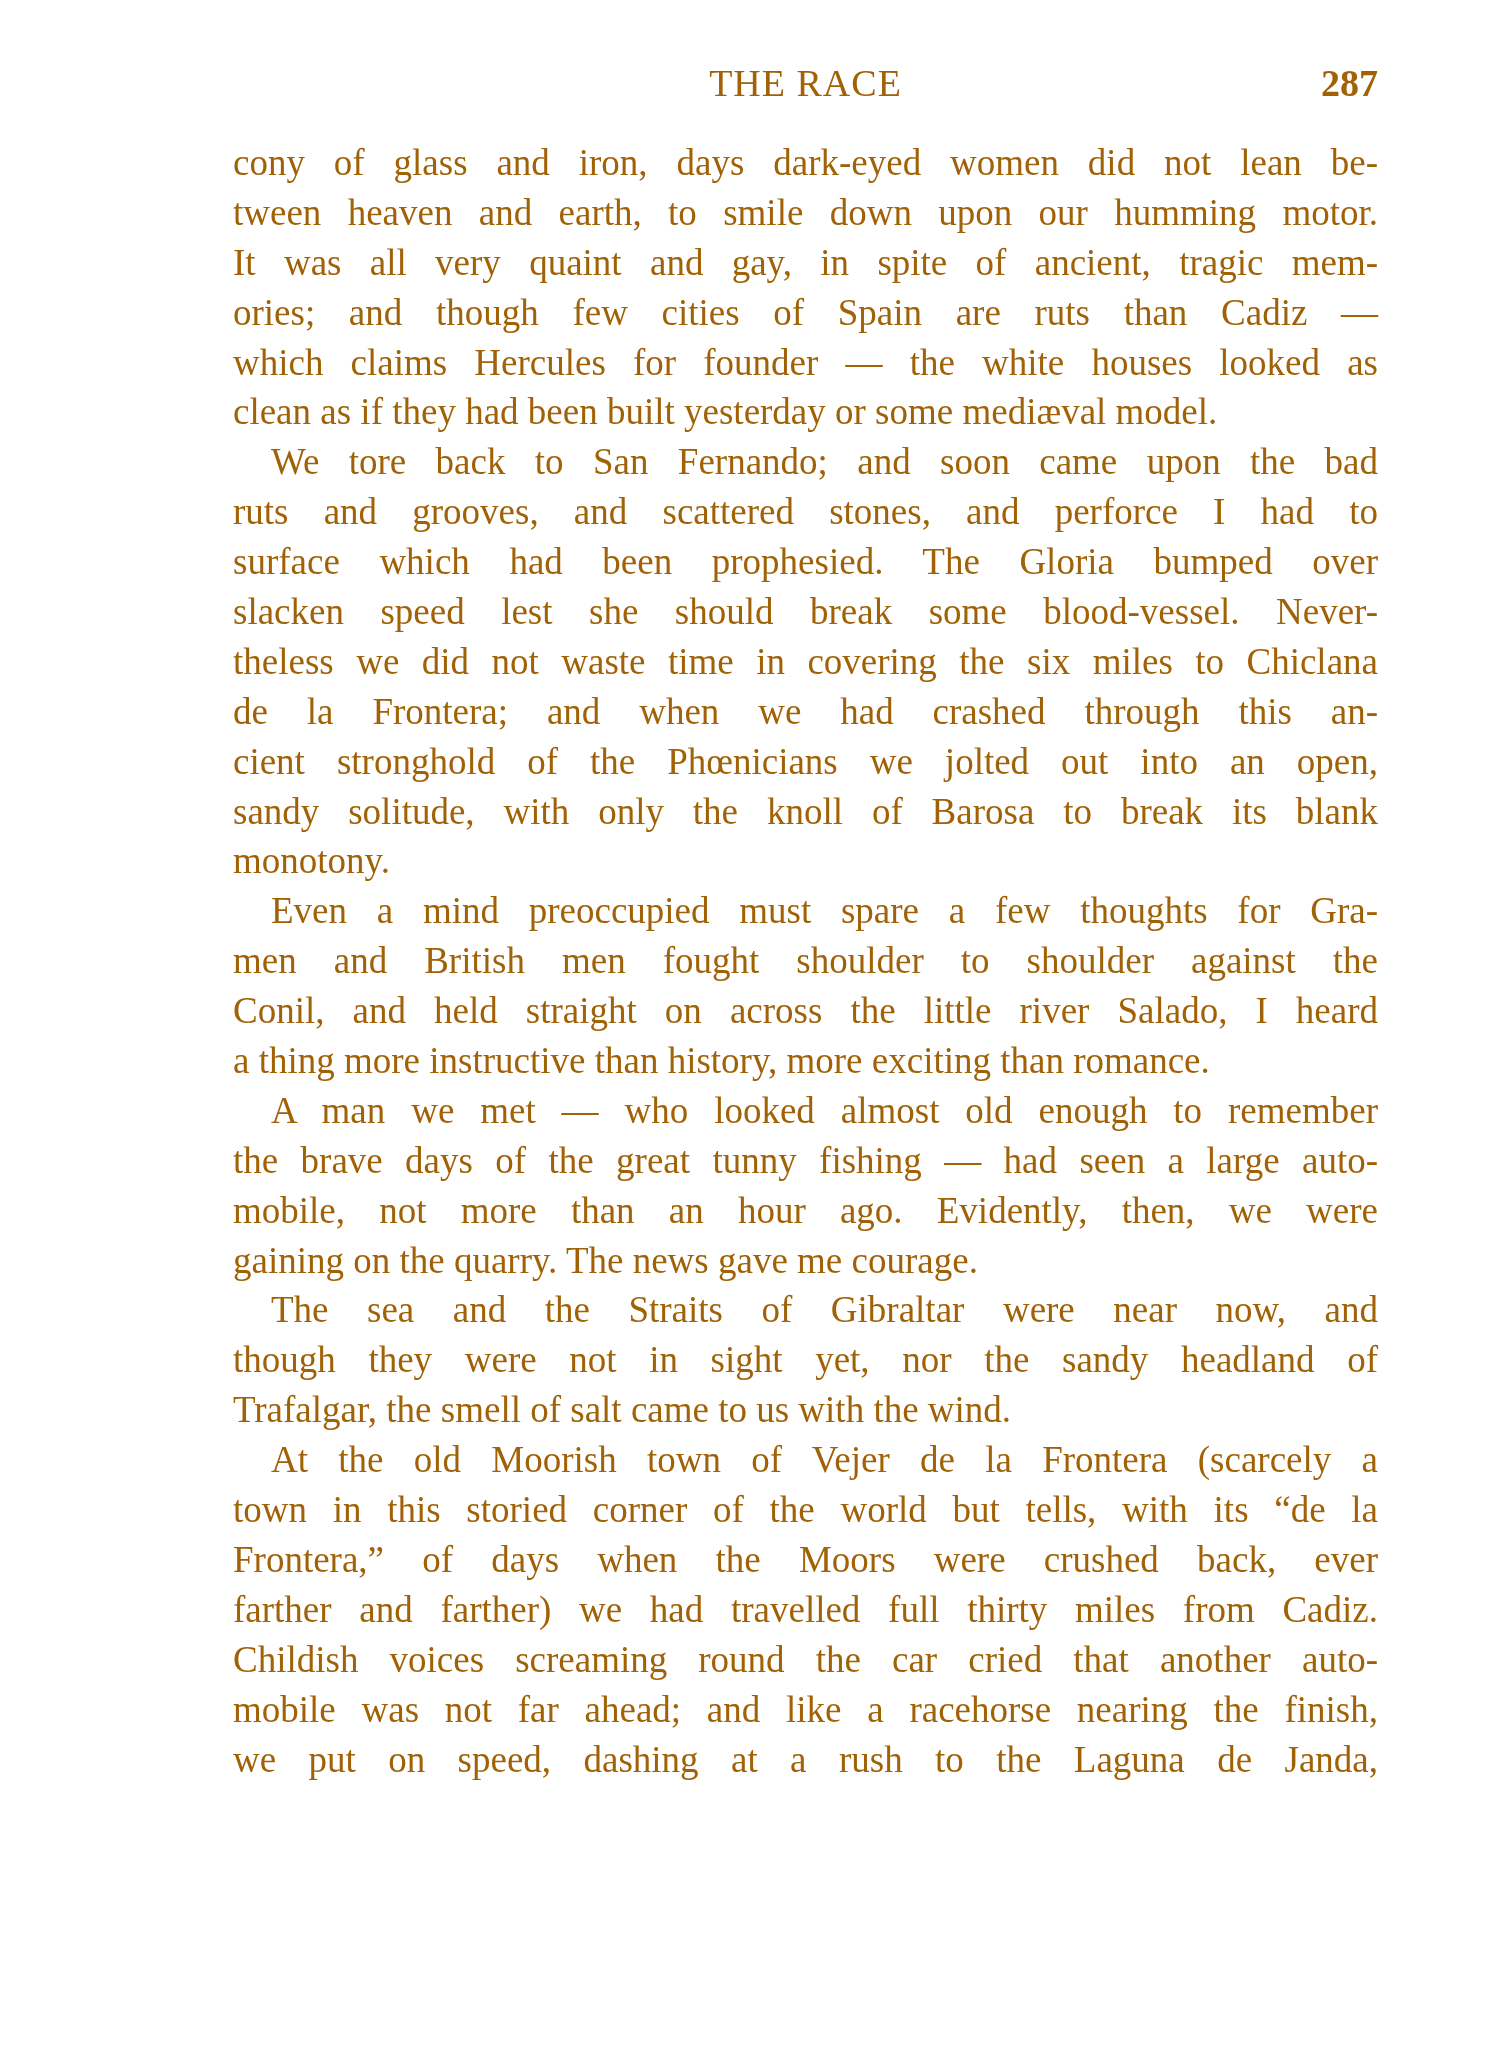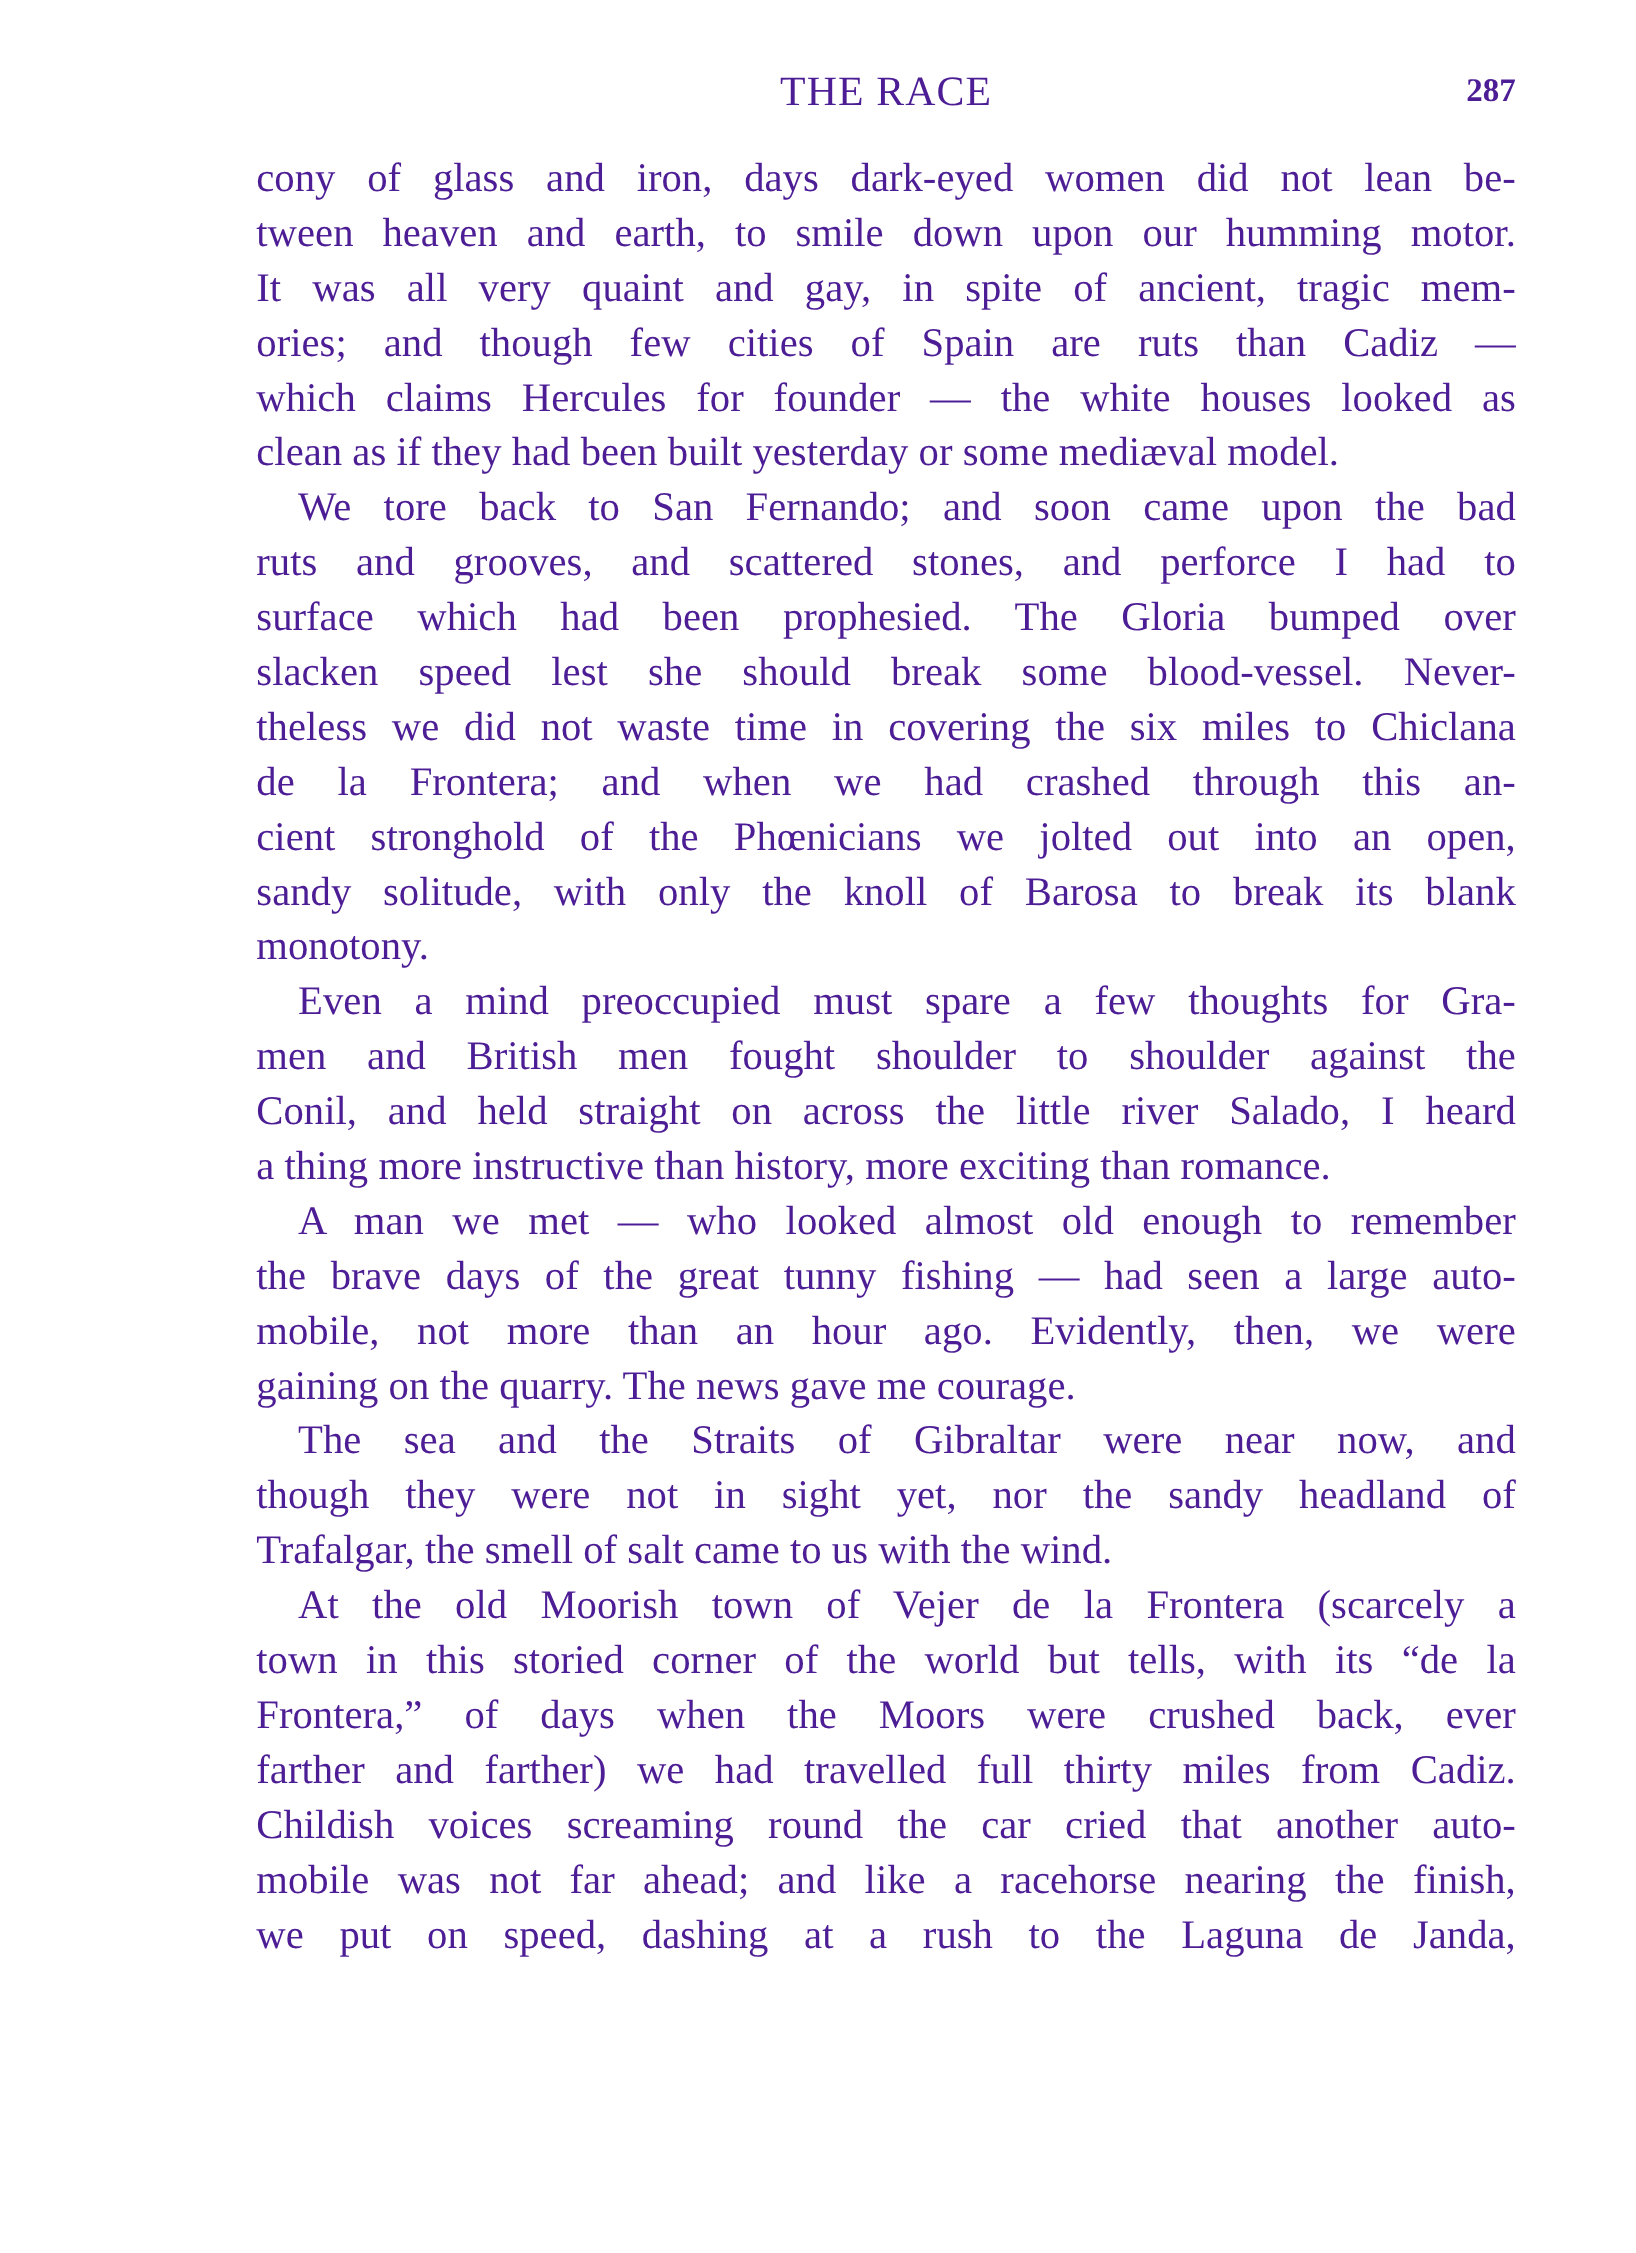--- a/index.html
+++ b/index.html
@@ -1,27 +1,27 @@
 <!DOCTYPE html>
 <html><head>
 <meta charset="utf-8">
 <style>
   html, body { margin: 0; padding: 0; background: #ffffff; }
   body { width: 1487px; height: 2048px; position: relative; overflow: hidden; }
-  .page { position: absolute; left: 0; top: 0; width: 1487px; height: 1728px; background: #fff; color: #4c1d95; }
+  .page { position: absolute; left: 0; top: 0; width: 1487px; height: 1728px; background: #fff; color: #a16207; }
   .running-head {
     position: absolute; top: 58px; left: 233px; width: 1145px; height: 50px;
     font-family: "Liberation Serif", "DejaVu Serif", serif;
   }
   .running-title {
     position: absolute; left: 0; right: 0; top: 0; text-align: center;
     font-size: 38px; letter-spacing: 1px; line-height: 50px;
   }
   .page-number {
-    position: absolute; right: 0; top: 0; font-size: 30px; line-height: 50px; font-weight: bold;
+    position: absolute; right: 0; top: 0; font-size: 38px; line-height: 50px; font-weight: bold;
   }
   .body-text {
     position: absolute; top: 138px; left: 233px; width: 1145px;
     font-family: "Liberation Serif", "DejaVu Serif", serif;
     font-size: 37px; line-height: 49.9px;
   }
   .line {
     display: block; height: 49.9px; white-space: nowrap;
     text-align: justify; text-align-last: justify;
   }

